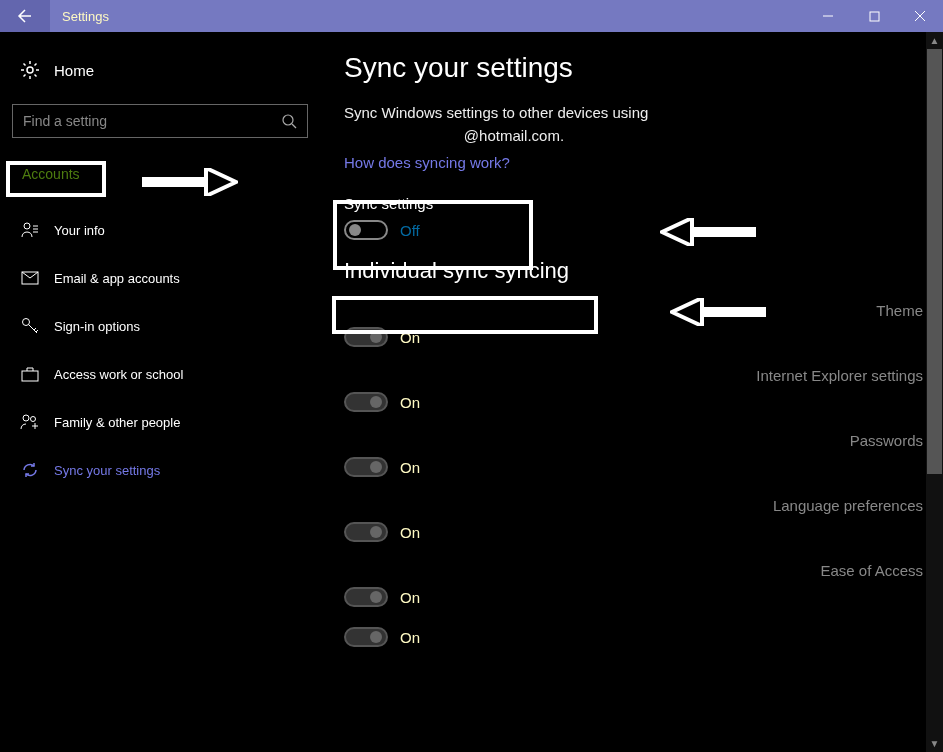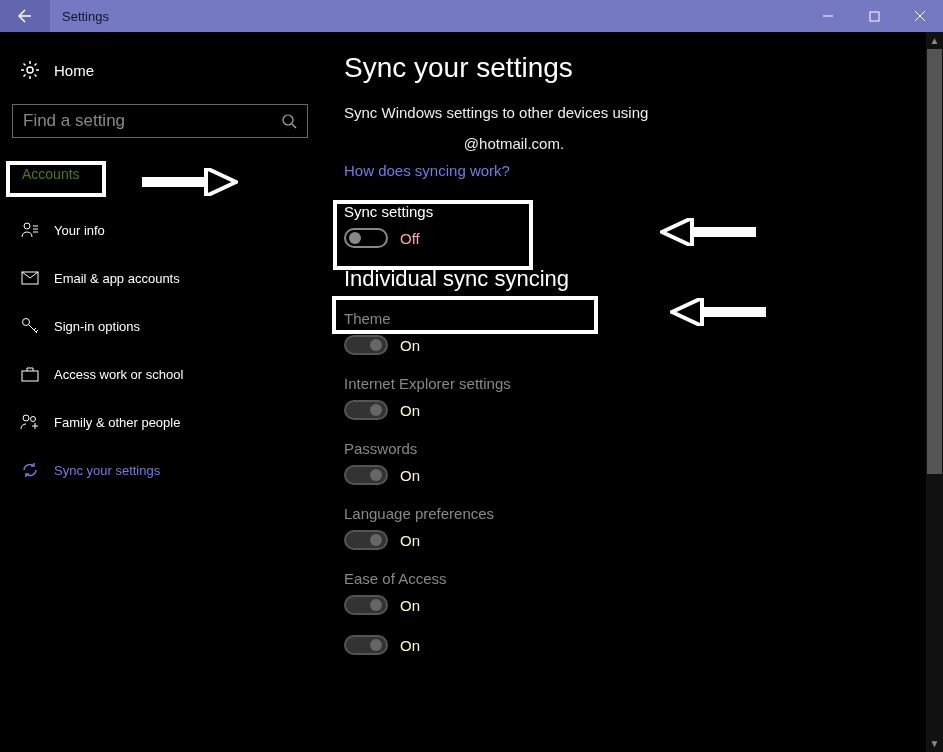--- a/index.html
+++ b/index.html
@@ -1,61 +1,61 @@
 <!DOCTYPE html>
 <html><head>
 <meta charset="utf-8">
 <style>
   * { margin: 0; padding: 0; box-sizing: border-box; font-family: "Segoe UI", Arial, sans-serif; }
   body { background: #000; width: 943px; height: 752px; overflow: hidden; position: relative; }
   
-  .titlebar { height: 32px; background: #7579c1; display: flex; align-items: center; color: #0f172a; }
+  .titlebar { height: 32px; background: #7579c1; display: flex; align-items: center; color: #fef9c3; }
   .back-btn { width: 50px; height: 32px; background: #6366ae; display: flex; align-items: center; justify-content: center; }
   .title-text { margin-left: 12px; font-size: 13px; }
   .win-controls { margin-left: auto; display: flex; }
   .win-btn { width: 46px; height: 32px; display: flex; align-items: center; justify-content: center; }
   
   .content-wrap { display: flex; height: calc(100% - 32px); position: relative; background:#000; }
   .scrollbar { position: absolute; right: 0; top: 0; bottom: 0; width: 17px; background: #111; }
   .scrollbar .arrow { width:17px; height:17px; display:flex; align-items:center; justify-content:center; color:#888; font-size:10px; }
   .scrollbar .track { position:absolute; top:17px; bottom:17px; left:0; right:0; }
   .scrollbar .thumb { position:absolute; left:1px; right:1px; top:0; height:62%; background:#555; }
   
   .sidebar { width: 320px; padding: 18px 12px 8px 12px; color: #fff; }
   .home-row { display:flex; align-items:center; height:40px; padding-left:8px; gap:14px; }
   .home-row span { font-size: 15px; }
   .search-box { margin: 14px 0 22px 0; height: 34px; border: 1px solid #666; display: flex; align-items: center; padding: 0 10px; color:#999; }
-  .search-box input { flex:1; background:transparent; border:none; color:#fff; font-size:17px; outline:none; }
+  .search-box input { flex:1; background:transparent; border:none; color:#fff; font-size:14px; outline:none; }
   .search-box input::placeholder { color:#888; }
   .category-label { display:inline-block; padding: 6px 10px; color:#4d7c0f; font-size:14px; }
   .nav-list { margin-top: 18px; }
   .nav-item { display:flex; align-items:center; height:48px; padding-left:8px; gap:14px; font-size:13px; color:#fff; }
   .nav-item.active { color:#7579e7; }
   .nav-item .icon { width:20px; display:flex; align-items:center; justify-content:center; }
   
   .main { flex:1; padding: 20px 20px 0 24px; color:#fff; position:relative; overflow:hidden; }
   .page-title { font-size: 28px; font-weight: 300; margin-bottom: 18px; }
-  .desc { font-size: 15px; color:#eee; line-height:1.4; max-width: 340px; margin-bottom: 12px; }
+  .desc { font-size: 15px; color:#eee; line-height:1.4; max-width: 340px; margin-bottom: 4px; }
   .desc2 { font-size:15px; color:#eee; text-align:center; max-width:340px; margin-bottom: 10px; }
   .link { color:#7579e7; font-size:15px; display:inline-block; margin-bottom: 18px; }
   
   .toggle-block { margin-bottom: 14px; }
   .toggle-label { font-size:15px; color:#fff; margin-bottom:8px; }
   .toggle-label.dim { color:#888; }
   .toggle-row { display:flex; align-items:center; gap:12px; }
   .toggle { width:44px; height:20px; border-radius:10px; border:2px solid #888; position:relative; }
   .toggle .knob { width:12px; height:12px; border-radius:50%; background:#888; position:absolute; top:2px; left:3px; }
   .toggle.off .knob { left:3px; }
   .toggle.dim { border-color:#555; background:#333; }
   .toggle.dim .knob { background:#666; left:24px; }
-  .toggle-state { font-size:15px; color:#fca5a5; }
+  .toggle-state { font-size:15px; color:#0369a1; }
   .toggle-state.dim { color:#fef9c3; }
   
   .section-title { font-size:22px; font-weight:300; margin: 18px 0 18px 0; }
-  .indiv-settings .toggle-block { margin-bottom: 20px; }
+  .indiv-settings .toggle-block { margin-bottom: 20px; text-align: right; }
   
   
   .anno-box { position:absolute; border:4px solid #fff; pointer-events:none; }
   .anno-arrow { position:absolute; pointer-events:none; }
   
   svg { display:block; }
 </style>
 </head>
 <body>
 

